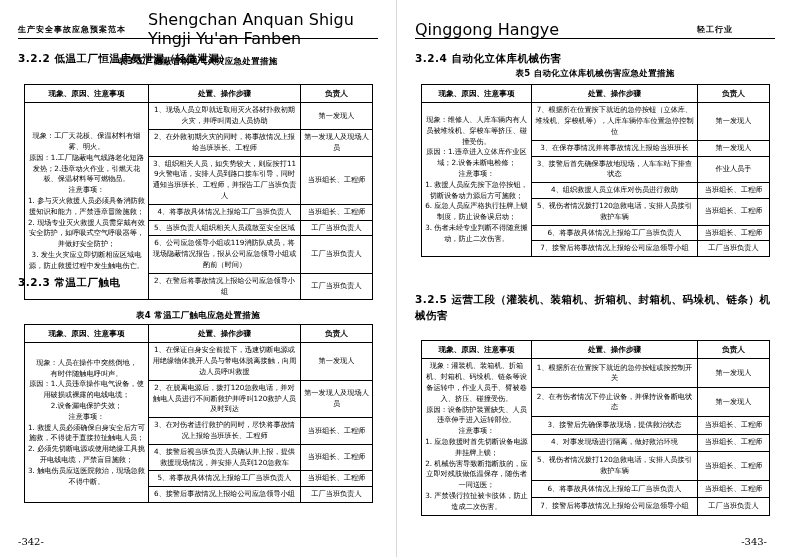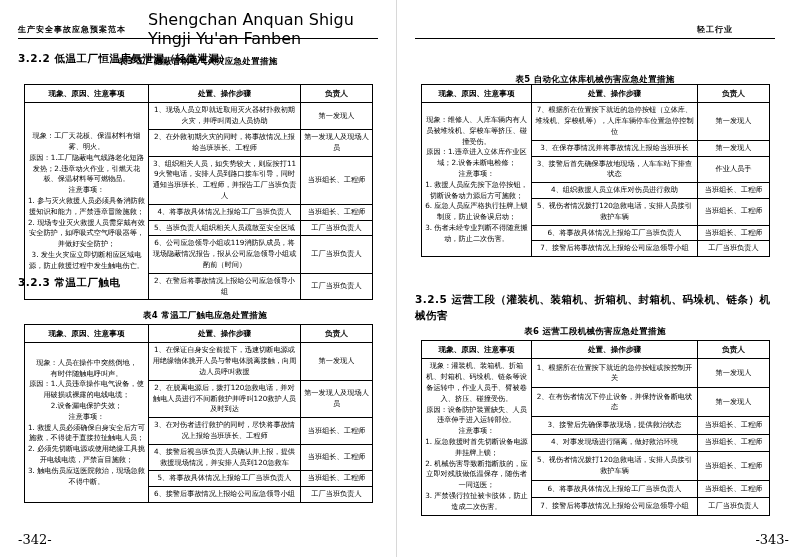--- a/index.html
+++ b/index.html
@@ -67,24 +67,24 @@
     padding:3px 2px;
   }
   td.c{text-align:center;}
   td.l{text-align:center;}
   .nowrapcell{white-space:pre-line;}
 
   
   .pageno{
     position:absolute;bottom:10px;
     font-family:"DejaVu Serif","Liberation Serif",serif;
-    font-size:13px;color:#000;text-align:right;
+    font-size:10px;color:#000;text-align:right;
   }
   .left .pageno{left:18px;}
-  .right .pageno{right:4px;}
+  .right .pageno{right:26px;}
 
   .blk{position:absolute;}
 </style>
 </head>
 <body>
 
 <div class="page">
 
   <div class="divider"></div>
 
@@ -148,21 +148,21 @@
           </tr>
           <tr>
             <td class="l">2、在警后将事故情况上报给公司应急领导小组</td>
             <td class="c">工厂当班负责人</td>
           </tr>
         </tbody>
       </table>
     </div>
 
     <div class="blk h2" style="left:18px;top:276px;">3.2.3 常温工厂触电</div>
-    <div class="blk tabcap" style="left:25px;top:310px;width:360px;">表4 常温工厂触电应急处置措施</div>
+    <div class="blk tabcap" style="left:18px;top:310px;width:360px;">表4 常温工厂触电应急处置措施</div>
 
     <div class="blk" style="left:24px;top:324px;">
       <table class="t" style="width:348px;">
         <colgroup>
             <col style="width:124px">
             <col style="width:152px">
             <col style="width:72px">
           </colgroup>
         <thead>
           <tr>
@@ -206,26 +206,30 @@
           </tr>
         </tbody>
       </table>
     </div>
 
     <div class="pageno">-342-</div>
   </div>
 
   <div class="half right">
 
+    <div class="runhead-py">
+      <span class="py">Qinggong Hangye</span>
+    </div>
     <div class="runhead" style="left:300px;">
       <span class="cn">轻工行业</span>
     </div>
     <div class="rule" style="left:18px;top:38px;width:360px;"></div>
 
-    <div class="blk tabcap" style="left:18px;top:74px;width:360px;">表5 自动化立体库机械伤害应急处置措施</div>
+    <div class="blk h2" style="left:18px;top:52px;">3.2.4 自动化立体库机械伤害</div>
+    <div class="blk tabcap" style="left:18px;top:68px;width:360px;">表5 自动化立体库机械伤害应急处置措施</div>
 
     <div class="blk" style="left:24px;top:84px;">
       <table class="t" style="width:348px;">
         <colgroup>
             <col style="width:110px">
             <col style="width:166px">
             <col style="width:72px">
           </colgroup>
         <thead>
           <tr>
@@ -267,21 +271,20 @@
           </tr>
           <tr>
             <td class="l">7、接警后将事故情况上报给公司应急领导小组</td>
             <td class="c">工厂当班负责人</td>
           </tr>
         </tbody>
       </table>
     </div>
 
     <div class="blk h2" style="left:18px;top:292px;width:360px;line-height:1.5;">3.2.5 运营工段（灌装机、装箱机、折箱机、封箱机、码垛机、链条）机械伤害</div>
-    <div class="blk tabcap" style="left:18px;top:326px;width:360px;">表6 运营工段机械伤害应急处置措施</div>
 
     <div class="blk" style="left:24px;top:340px;">
       <table class="t" style="width:348px;">
         <colgroup>
             <col style="width:110px">
             <col style="width:166px">
             <col style="width:72px">
           </colgroup>
         <thead>
           <tr>

